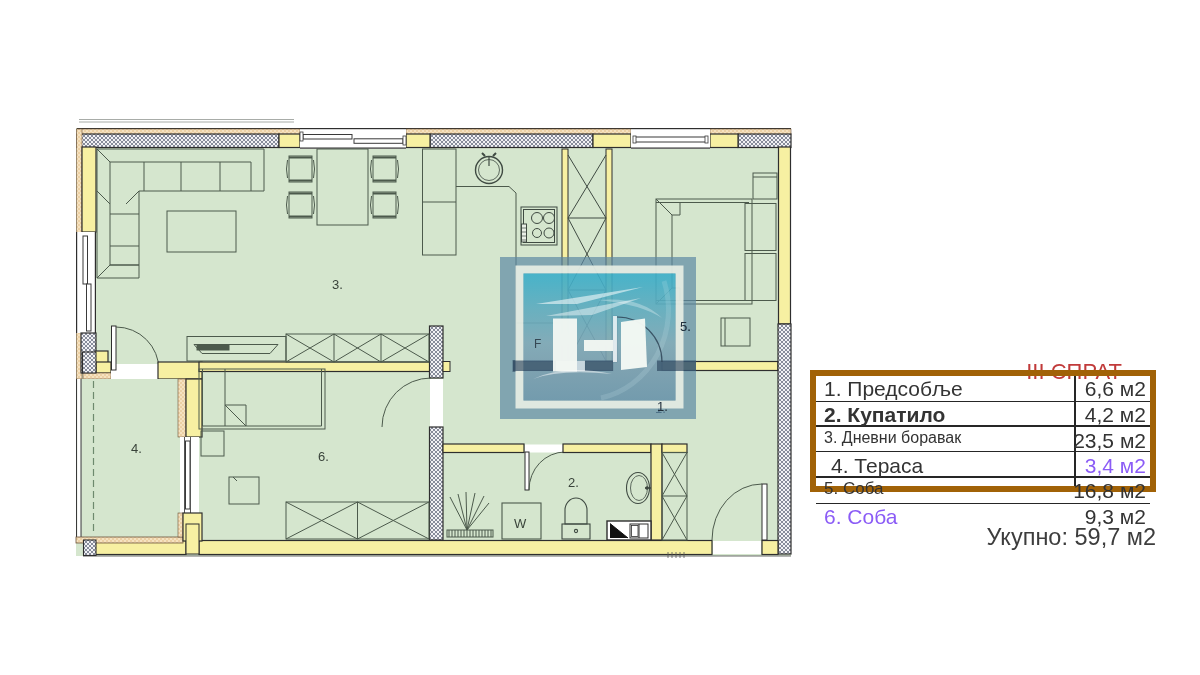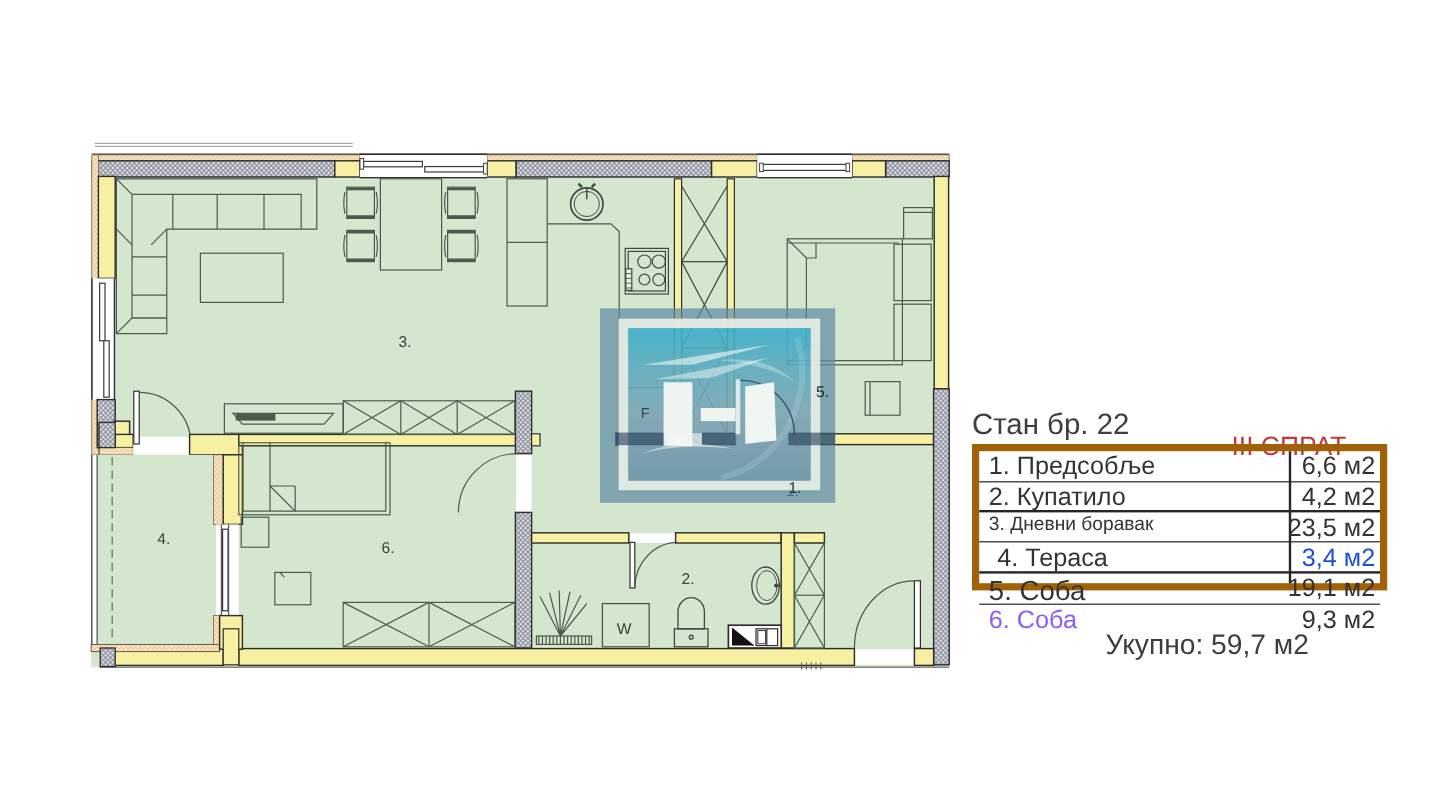--- a/index.html
+++ b/index.html
@@ -412,46 +412,45 @@
 
 <path d="M533,379 Q560,369 612,374 Q565,364 533,379 Z" fill="#ffffff" opacity="0.5"></path>
 
 <text x="680" y="331" font-size="13" fill="#22303c">5.</text>
 
 <text x="657" y="411" font-size="13" fill="#22303c">1.</text>
 
 <text x="534" y="348" font-size="12" fill="#2c3a46" opacity="0.85">F</text>
 </svg>
 
-<div class="rtxt" style="left:810px;top:341px;font-size:24.5px;color:#3d3d3d;">Стан бр. 22</div>
 
 <div class="rtxt" style="right:78px;top:359px;font-size:22px;color:#c13a3a;">III СПРАТ</div>
 
 <div style="position:absolute;left:810px;top:370px;width:346px;height:122px;border:6px solid #a16207;box-sizing:border-box;">
 
   <div style="position:absolute;left:258px;top:0;width:2px;height:100%;background:#262626;"></div>
 
   <div style="position:absolute;left:0;top:24.7px;width:100%;height:1px;background:#262626;"></div>
 
   <div style="position:absolute;left:0;top:49.3px;width:100%;height:2px;background:#262626;"></div>
 
   <div style="position:absolute;left:0;top:75px;width:100%;height:1px;background:#262626;"></div>
 
   <div style="position:absolute;left:0;top:100px;width:100%;height:2px;background:#262626;"></div>
 
   <div style="position:absolute;left:0;top:126.7px;width:100%;height:1px;background:#262626;"></div>
 
   <div style="position:absolute;left:8px;top:1px;font-size:21px;color:#333;">1. Предсобље</div>
-  <div style="position:absolute;left:8px;top:27px;font-size:21px;color:#333;">2. Купатило</div>
+  <div style="position:absolute;left:8px;top:27px;font-size:21px;color:#333;font-weight:bold;">2. Купатило</div>
   <div style="position:absolute;left:8px;top:53px;font-size:16px;color:#333;">3. Дневни боравак</div>
   <div style="position:absolute;left:15px;top:78px;font-size:21px;color:#333;">4. Тераса</div>
-  <div style="position:absolute;left:8px;top:103px;font-size:23px;color:#333;">5. Соба</div>
+  <div style="position:absolute;left:8px;top:103px;font-size:17px;color:#333;">5. Соба</div>
   <div style="position:absolute;left:8px;top:129px;font-size:21px;color:#8b5cf6;">6. Соба</div>
   <div style="position:absolute;right:4px;top:1px;font-size:21px;color:#333;">6,6 м2</div>
   <div style="position:absolute;right:4px;top:27px;font-size:21px;color:#333;">4,2 м2</div>
   <div style="position:absolute;right:4px;top:53px;font-size:21px;color:#333;">23,5 м2</div>
-  <div style="position:absolute;right:4px;top:78px;font-size:21px;color:#1d4ed8;">3,4 м2</div>
-  <div style="position:absolute;right:4px;top:103px;font-size:21px;color:#333;">19,1 м2</div>
+  <div style="position:absolute;right:4px;top:78px;font-size:21px;color:#8b5cf6;">3,4 м2</div>
+  <div style="position:absolute;right:4px;top:103px;font-size:21px;color:#333;">16,8 м2</div>
   <div style="position:absolute;right:4px;top:129px;font-size:21px;color:#333;">9,3 м2</div>
 </div>
 
-<div class="rtxt" style="left:856px;top:524px;width:300px;text-align:center;font-size:23.5px;color:#3d3d3d;">Укупно: 59,7 м2</div>
+<div class="rtxt" style="left:856px;top:524px;width:300px;text-align:right;font-size:23.5px;color:#3d3d3d;">Укупно: 59,7 м2</div>
 </div>
 
 </body></html>

